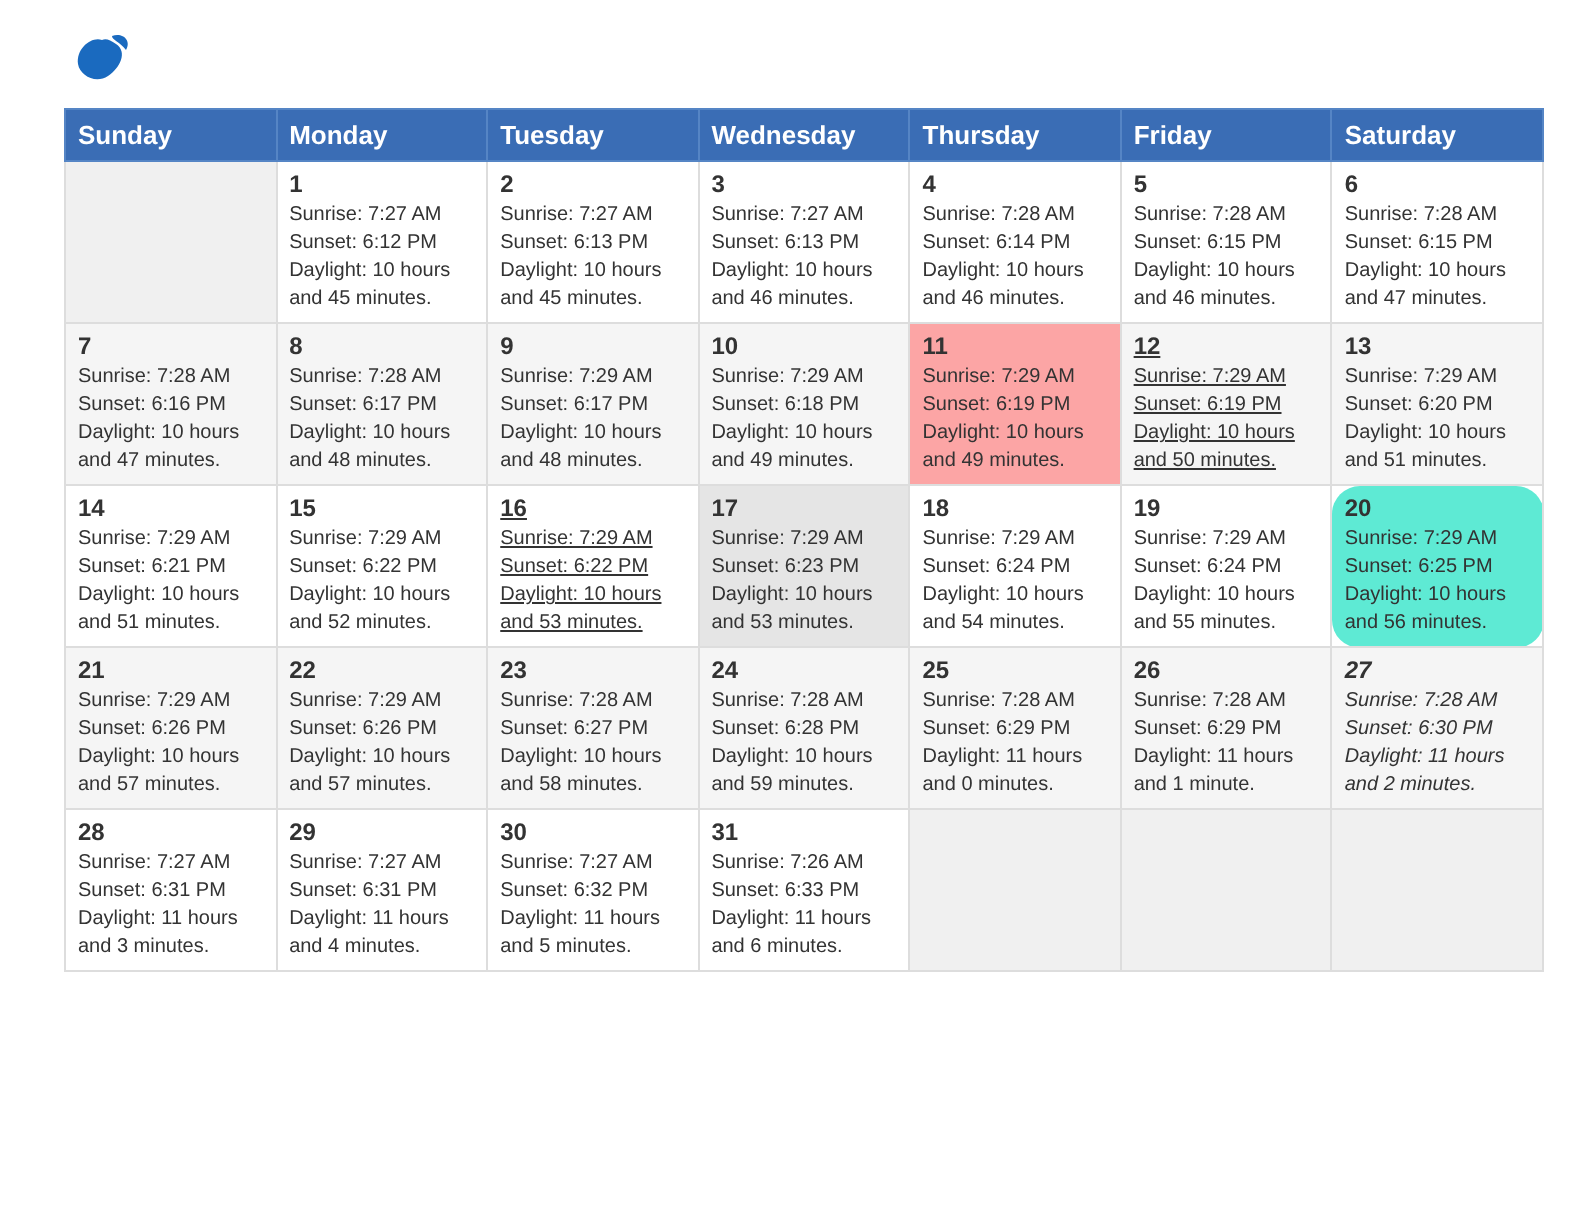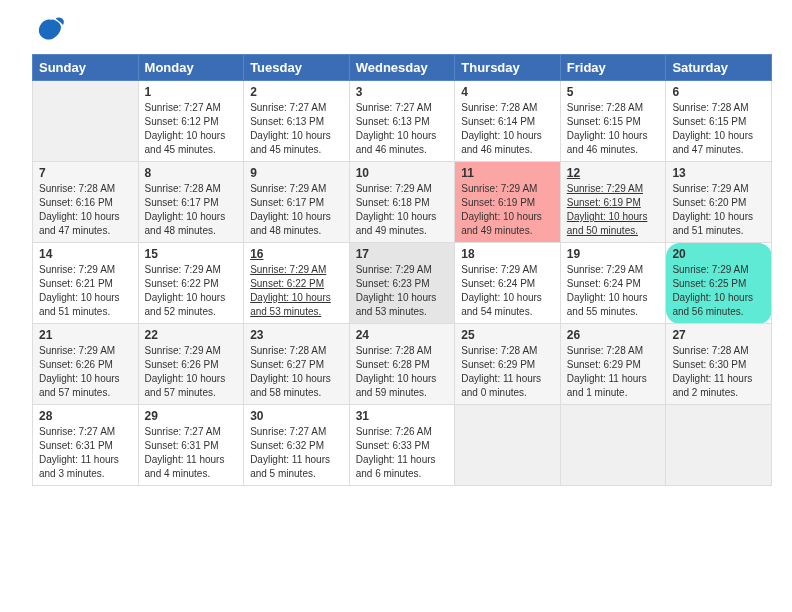--- a/index.html
+++ b/index.html
@@ -318,21 +318,21 @@
 Daylight: 11 hours
 and 0 minutes.</div>
           </td>
           <td style="background: rgb(245, 245, 245);">
             <span class="day-num">26</span>
             <div class="day-info" style="white-space: pre-line;">Sunrise: 7:28 AM
 Sunset: 6:29 PM
 Daylight: 11 hours
 and 1 minute.</div>
           </td>
-          <td style="background: rgb(245, 245, 245);">
+          <td style="background: rgb(245, 245, 245); font-style: italic;">
             <span class="day-num">27</span>
             <div class="day-info" style="white-space: pre-line;">Sunrise: 7:28 AM
 Sunset: 6:30 PM
 Daylight: 11 hours
 and 2 minutes.</div>
           </td>
         </tr>
         <tr>
           <td style="background: rgb(255, 255, 255);">
             <span class="day-num">28</span>

